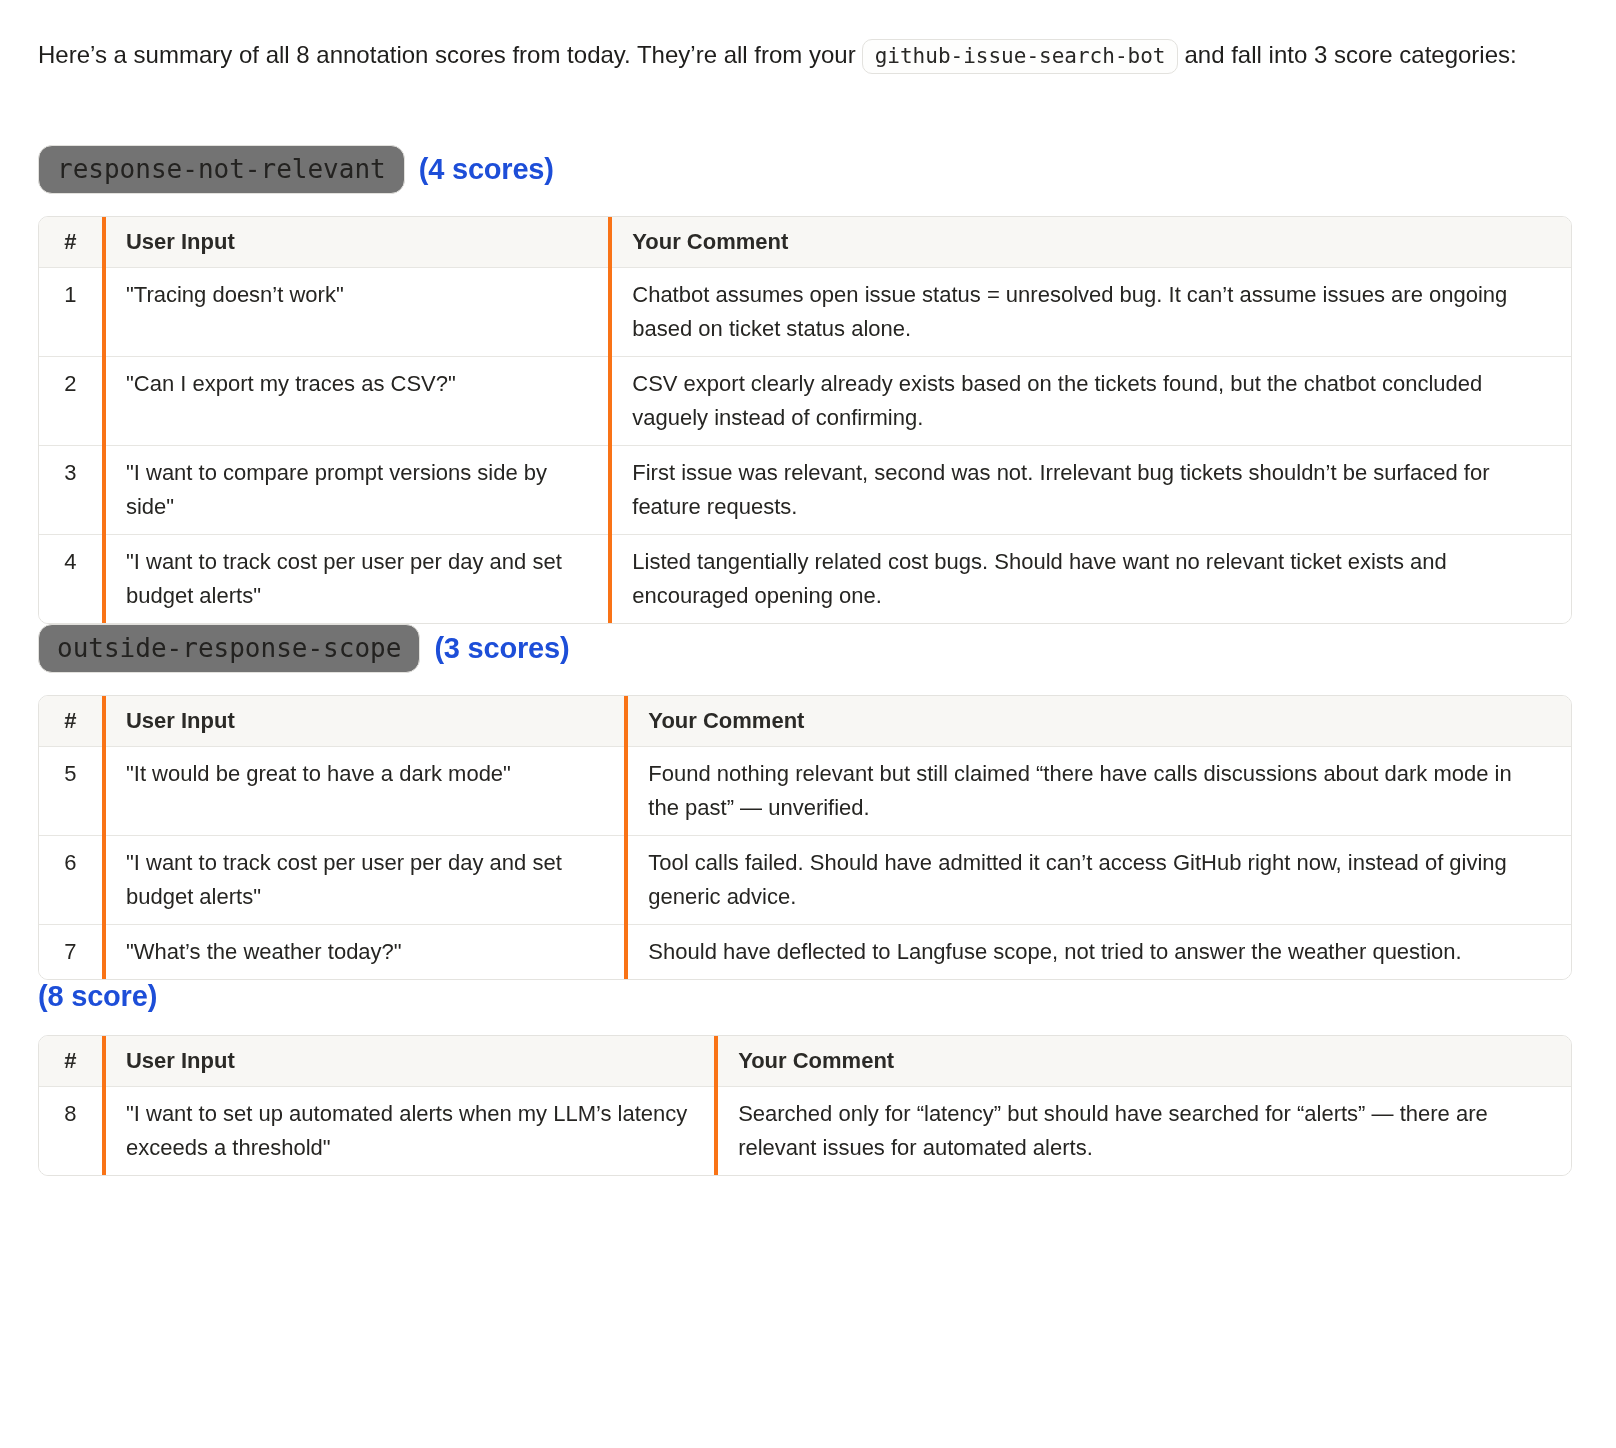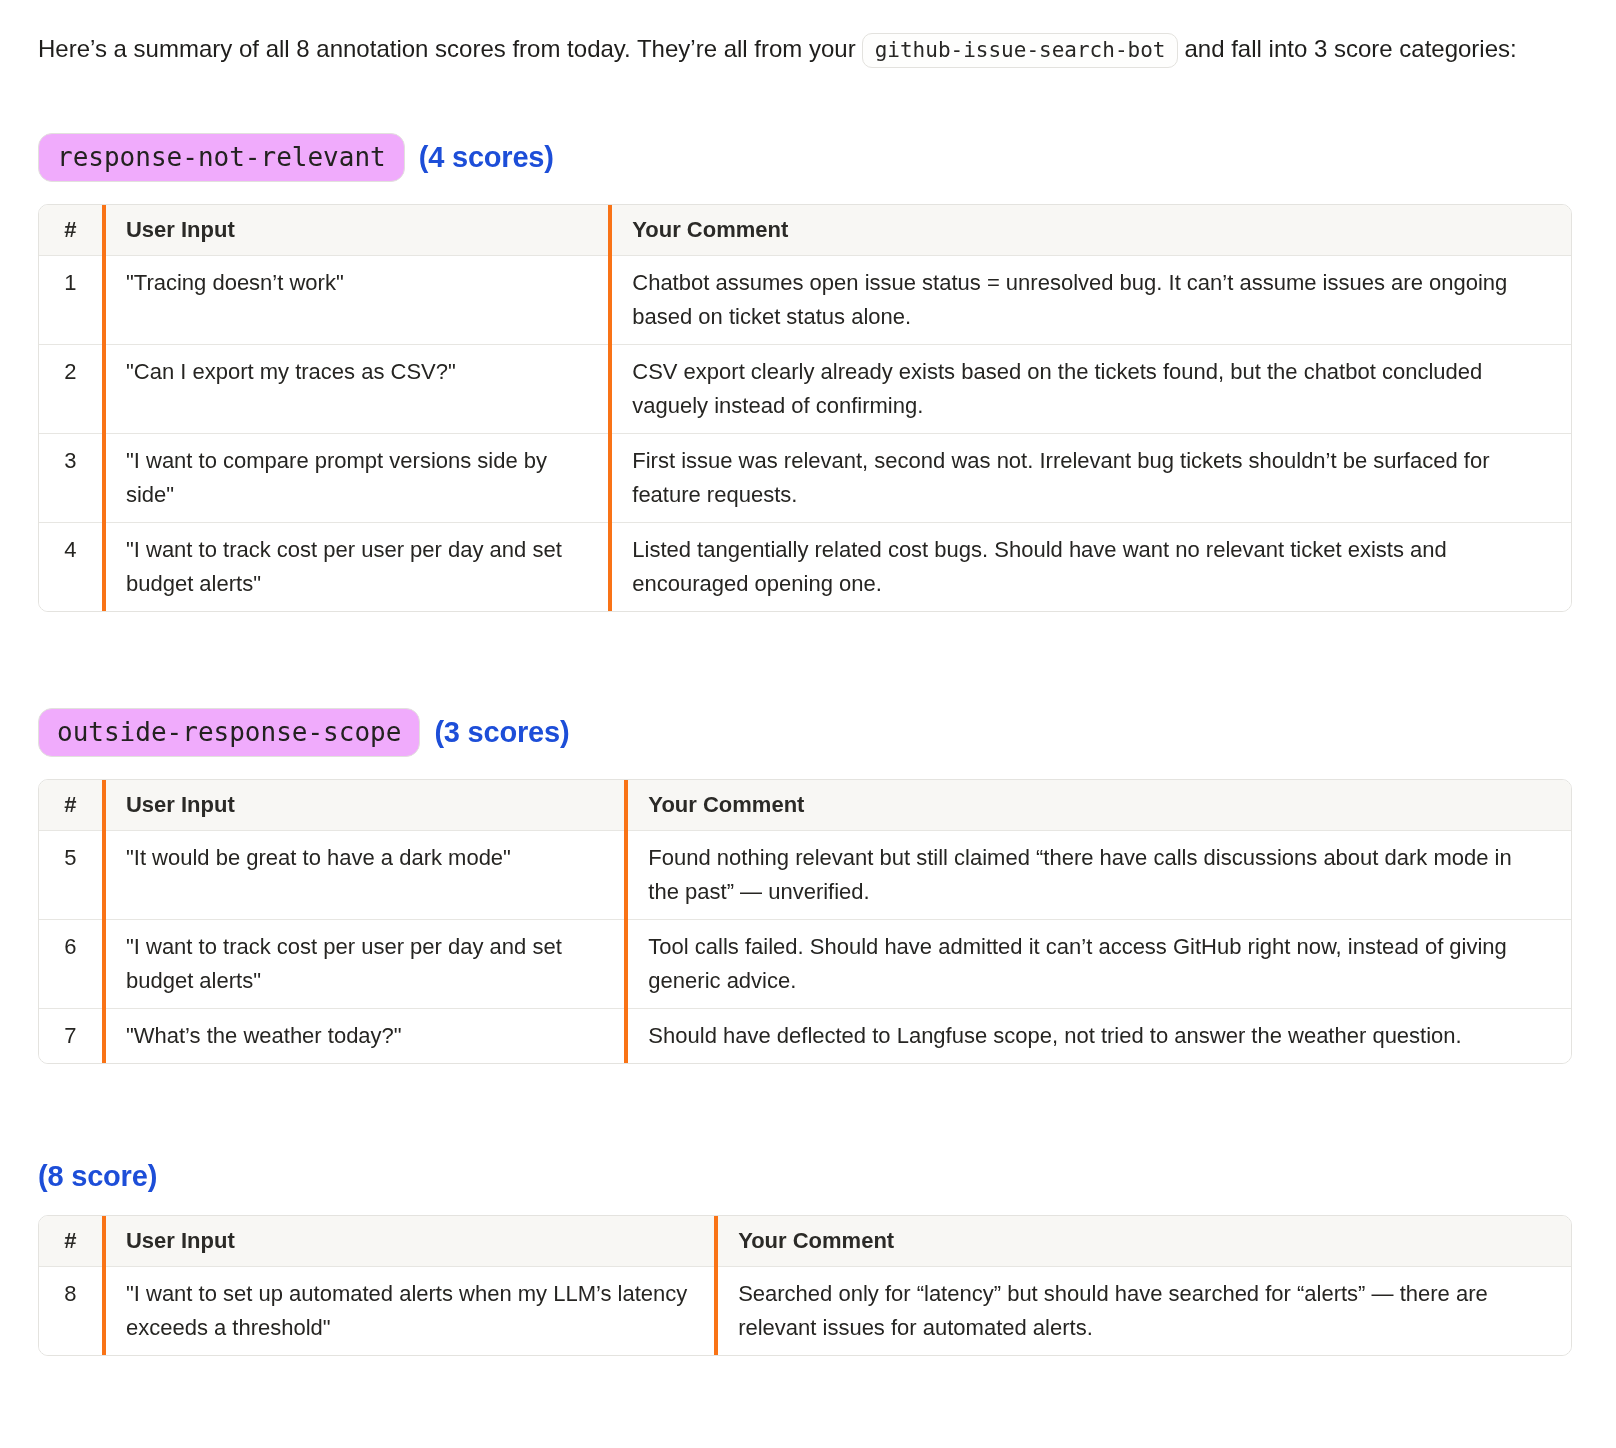--- a/index.html
+++ b/index.html
@@ -11,50 +11,50 @@
     color: #1f1e1c;
     font-family: "Liberation Sans", sans-serif;
     padding: 26px 44px 34px 38px;
   }
 
   
   .intro {
     margin: 0;
     max-width: 1522px;
     font-size: 24px;
-    line-height: 46px;
+    line-height: 57px;
     color: #1f1e1c;
   }
   .inline-code {
     font-family: "DejaVu Sans Mono", monospace;
     font-size: 21px;
     background: #fefefd;
     border: 1.5px solid #e3e2de;
     border-radius: 10px;
     padding: 4px 12px 5px;
     margin: 0 6px;
     white-space: nowrap;
     color: #282725;
   }
 
   
-  .score-section { margin-top: 96px; }
+  .score-section { }
   .score-section.first { margin-top: 60px; }
   .section-heading {
     display: flex;
     align-items: center;
     gap: 14px;
     margin: 0 0 22px 0;
   }
   .badge {
     font-family: "DejaVu Sans Mono", monospace;
     font-size: 26px;
     line-height: 31px;
     color: #232220;
-    background: #f0abfc;
+    background: #737373;
     border: 1.5px solid #e2e1dd;
     border-radius: 14px;
     padding: 8px 18px;
   }
   .count {
     font-size: 29px;
     font-weight: 700;
     color: #1d4ed8;
     letter-spacing: -0.2px;
   }

